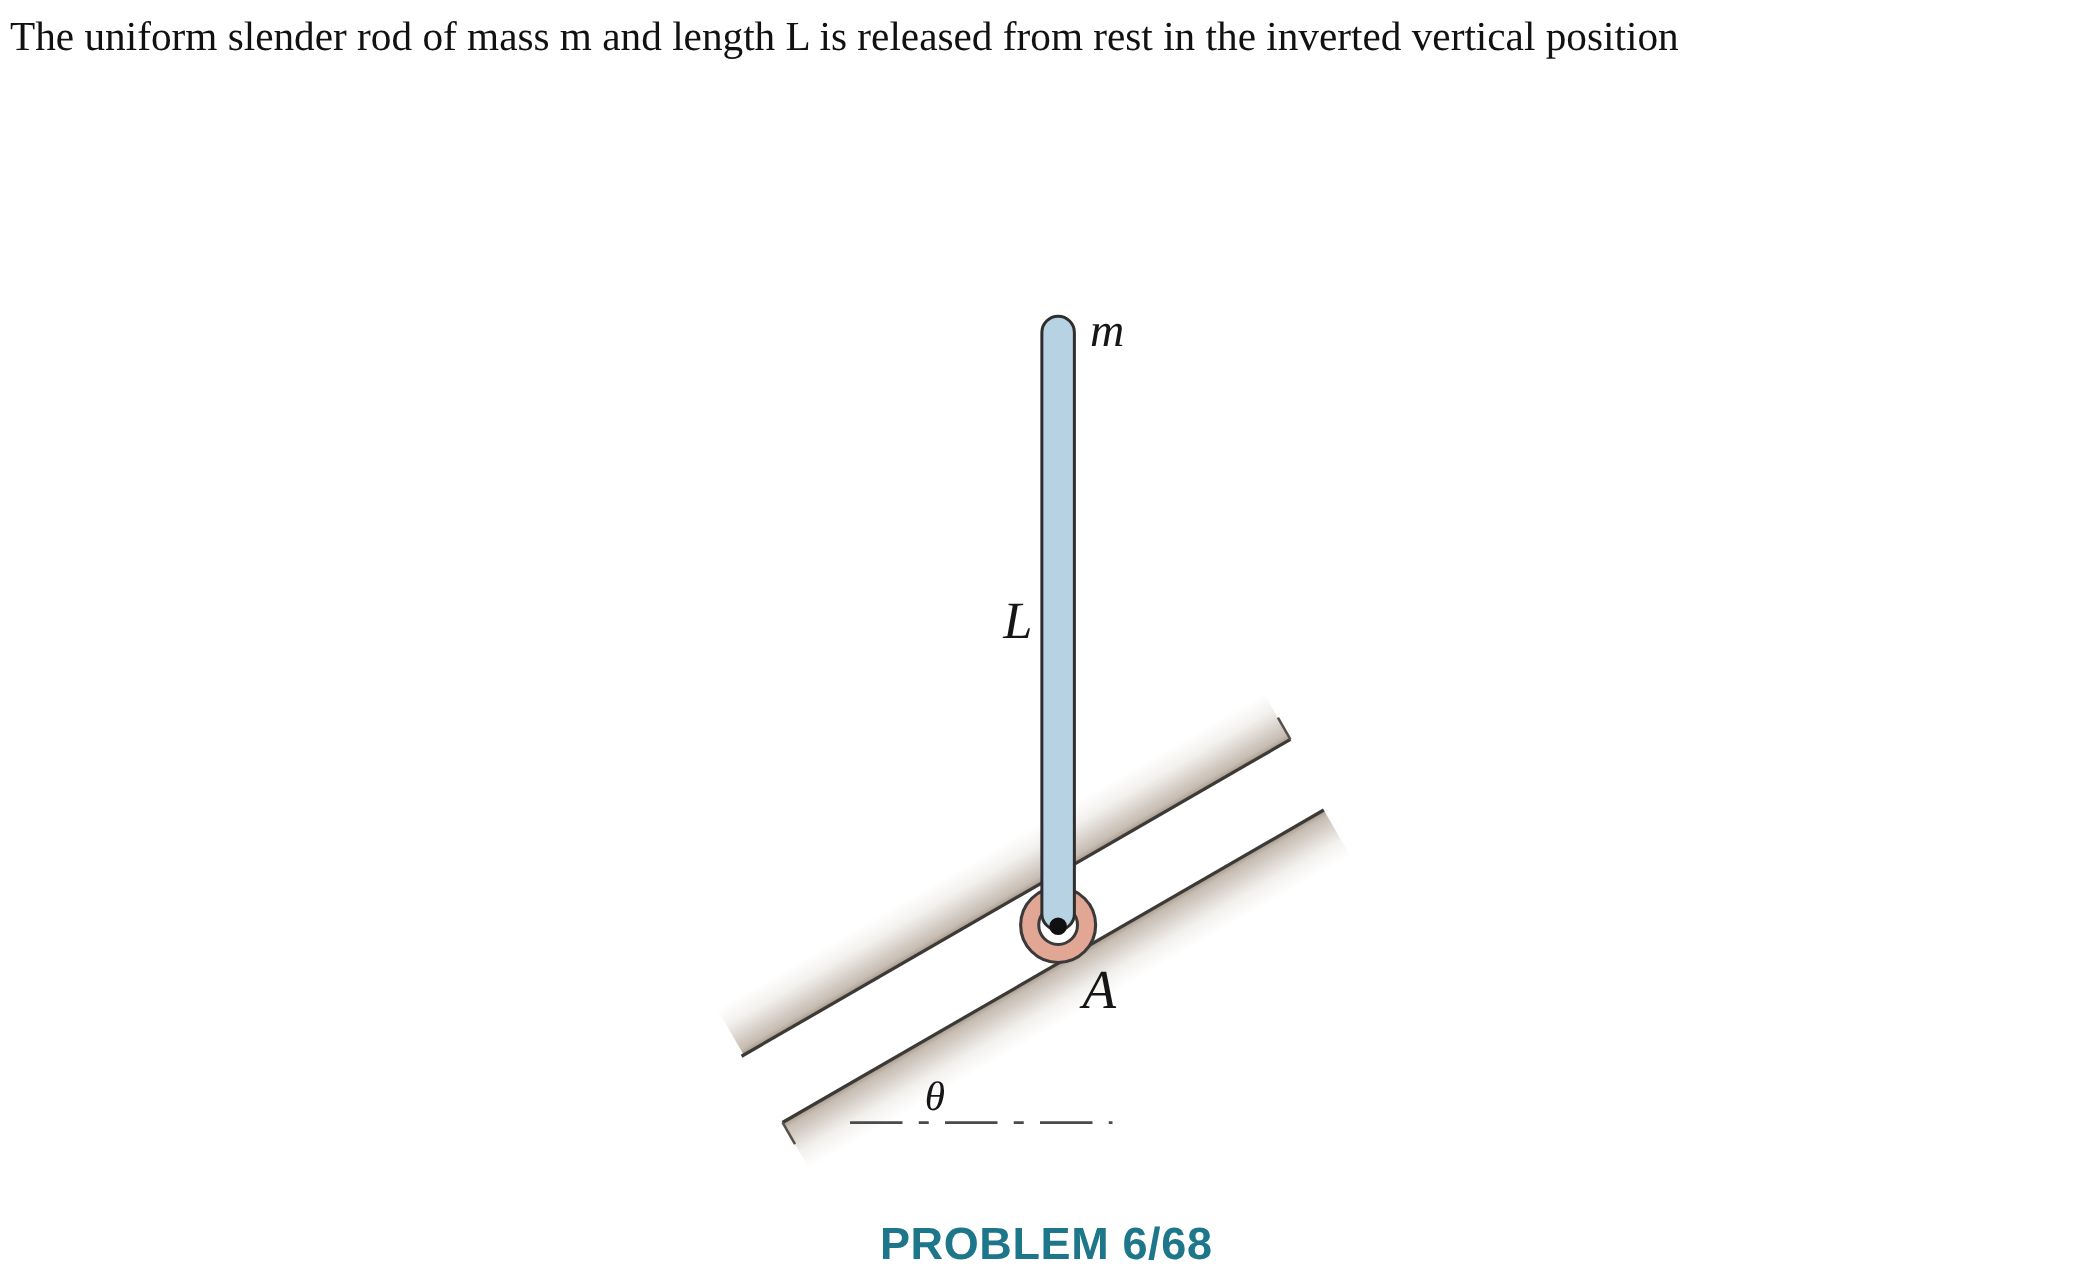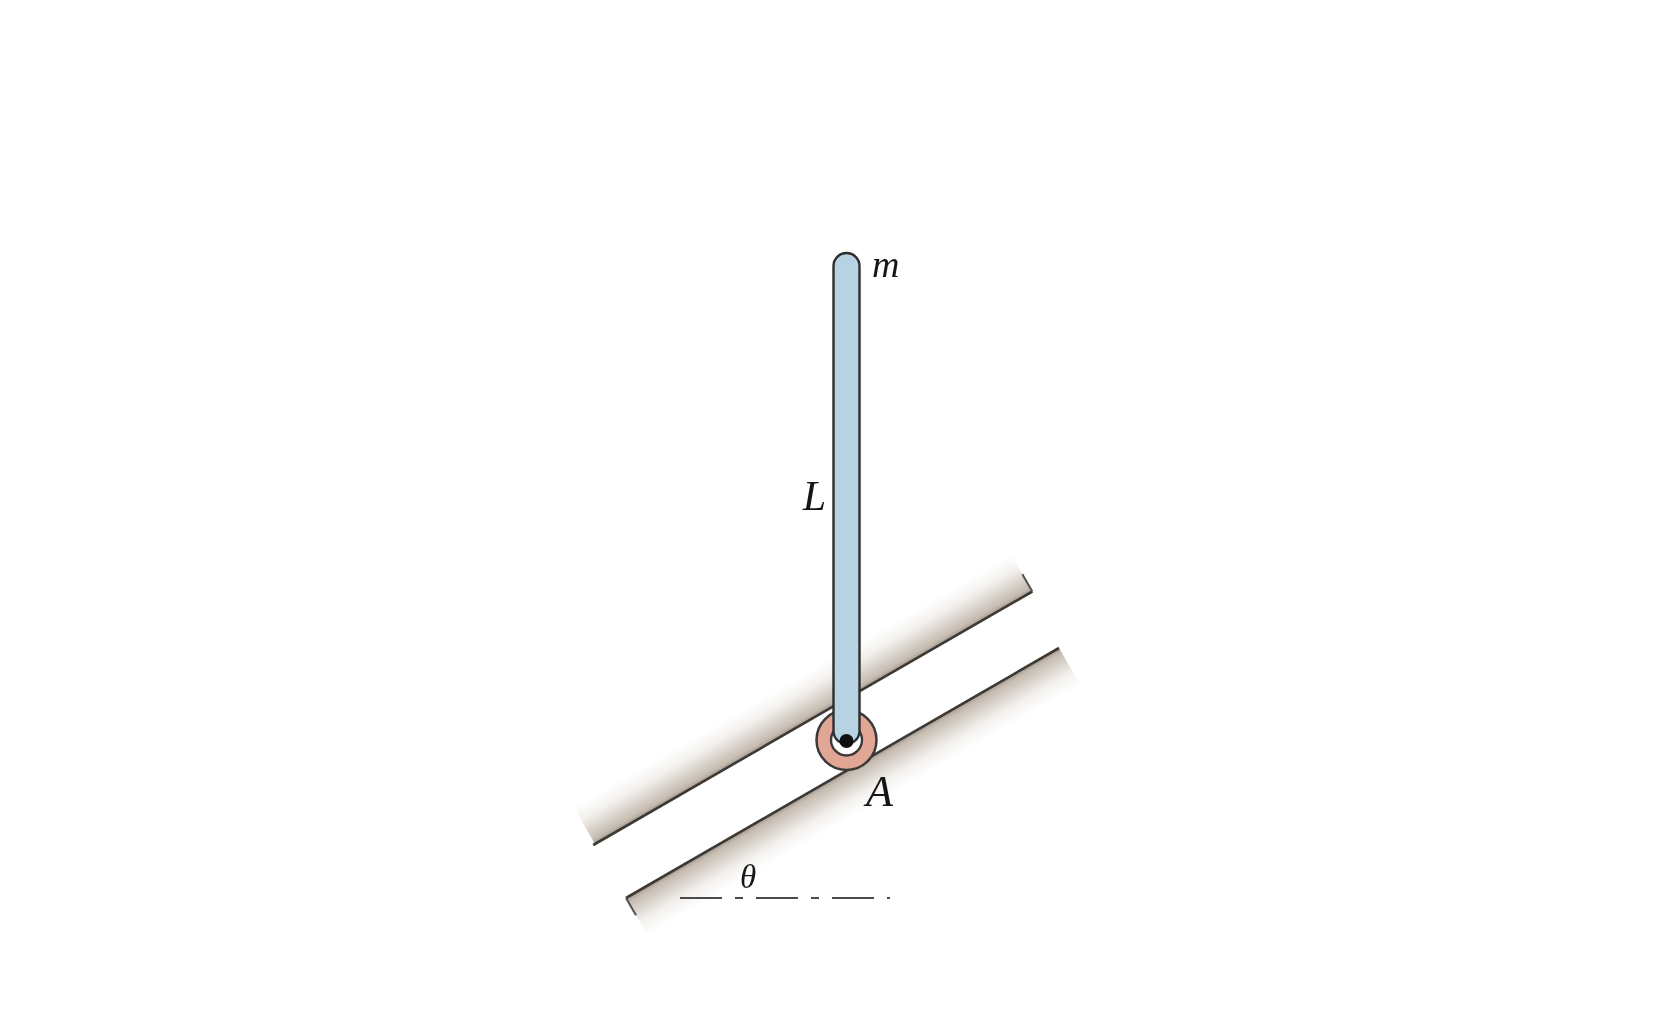--- a/index.html
+++ b/index.html
@@ -44,20 +44,21 @@
     color: #1d7689;
     white-space: nowrap;
   }
 </style>
 </head>
 <body>
 
 <div class="page">
 
   <div class="statement">
+    <div class="statement-line">The uniform slender rod of mass m and length L is released from rest in the inverted vertical position</div>
   </div>
 
   <svg class="figure-svg" width="1658" height="1026" viewBox="0 0 1658 1026" xmlns="http://www.w3.org/2000/svg">
     <defs>
       <linearGradient id="bandUpper" x1="0" y1="1" x2="0" y2="0">
         <stop offset="0" stop-color="#a49a8f"></stop>
         <stop offset="0.10" stop-color="#c6bcb2"></stop>
         <stop offset="0.55" stop-color="#f3f1ee"></stop>
         <stop offset="0.85" stop-color="#ffffff"></stop>
       </linearGradient>
@@ -89,14 +90,15 @@
     <circle cx="846.5" cy="741" r="7" fill="#101010"></circle>
 
     <line x1="680" y1="898" x2="890" y2="898" stroke="#4a4a4a" stroke-width="2.2" stroke-dasharray="42 13 8 13"></line>
 
     <text x="872" y="277" font-family="Liberation Serif, serif" font-style="italic" font-size="38" fill="#161616">m</text>
     <text x="826" y="510" text-anchor="end" font-family="Liberation Serif, serif" font-style="italic" font-size="42" fill="#161616">L</text>
     <text x="866" y="806" font-family="Liberation Serif, serif" font-style="italic" font-size="44" fill="#161616">A</text>
     <text x="748" y="888" text-anchor="middle" font-family="Liberation Serif, serif" font-style="italic" font-size="33" fill="#161616">θ</text>
   </svg>
 
+  <div class="figure-caption">PROBLEM 6/68</div>
 
 </div>
 
 </body></html>

